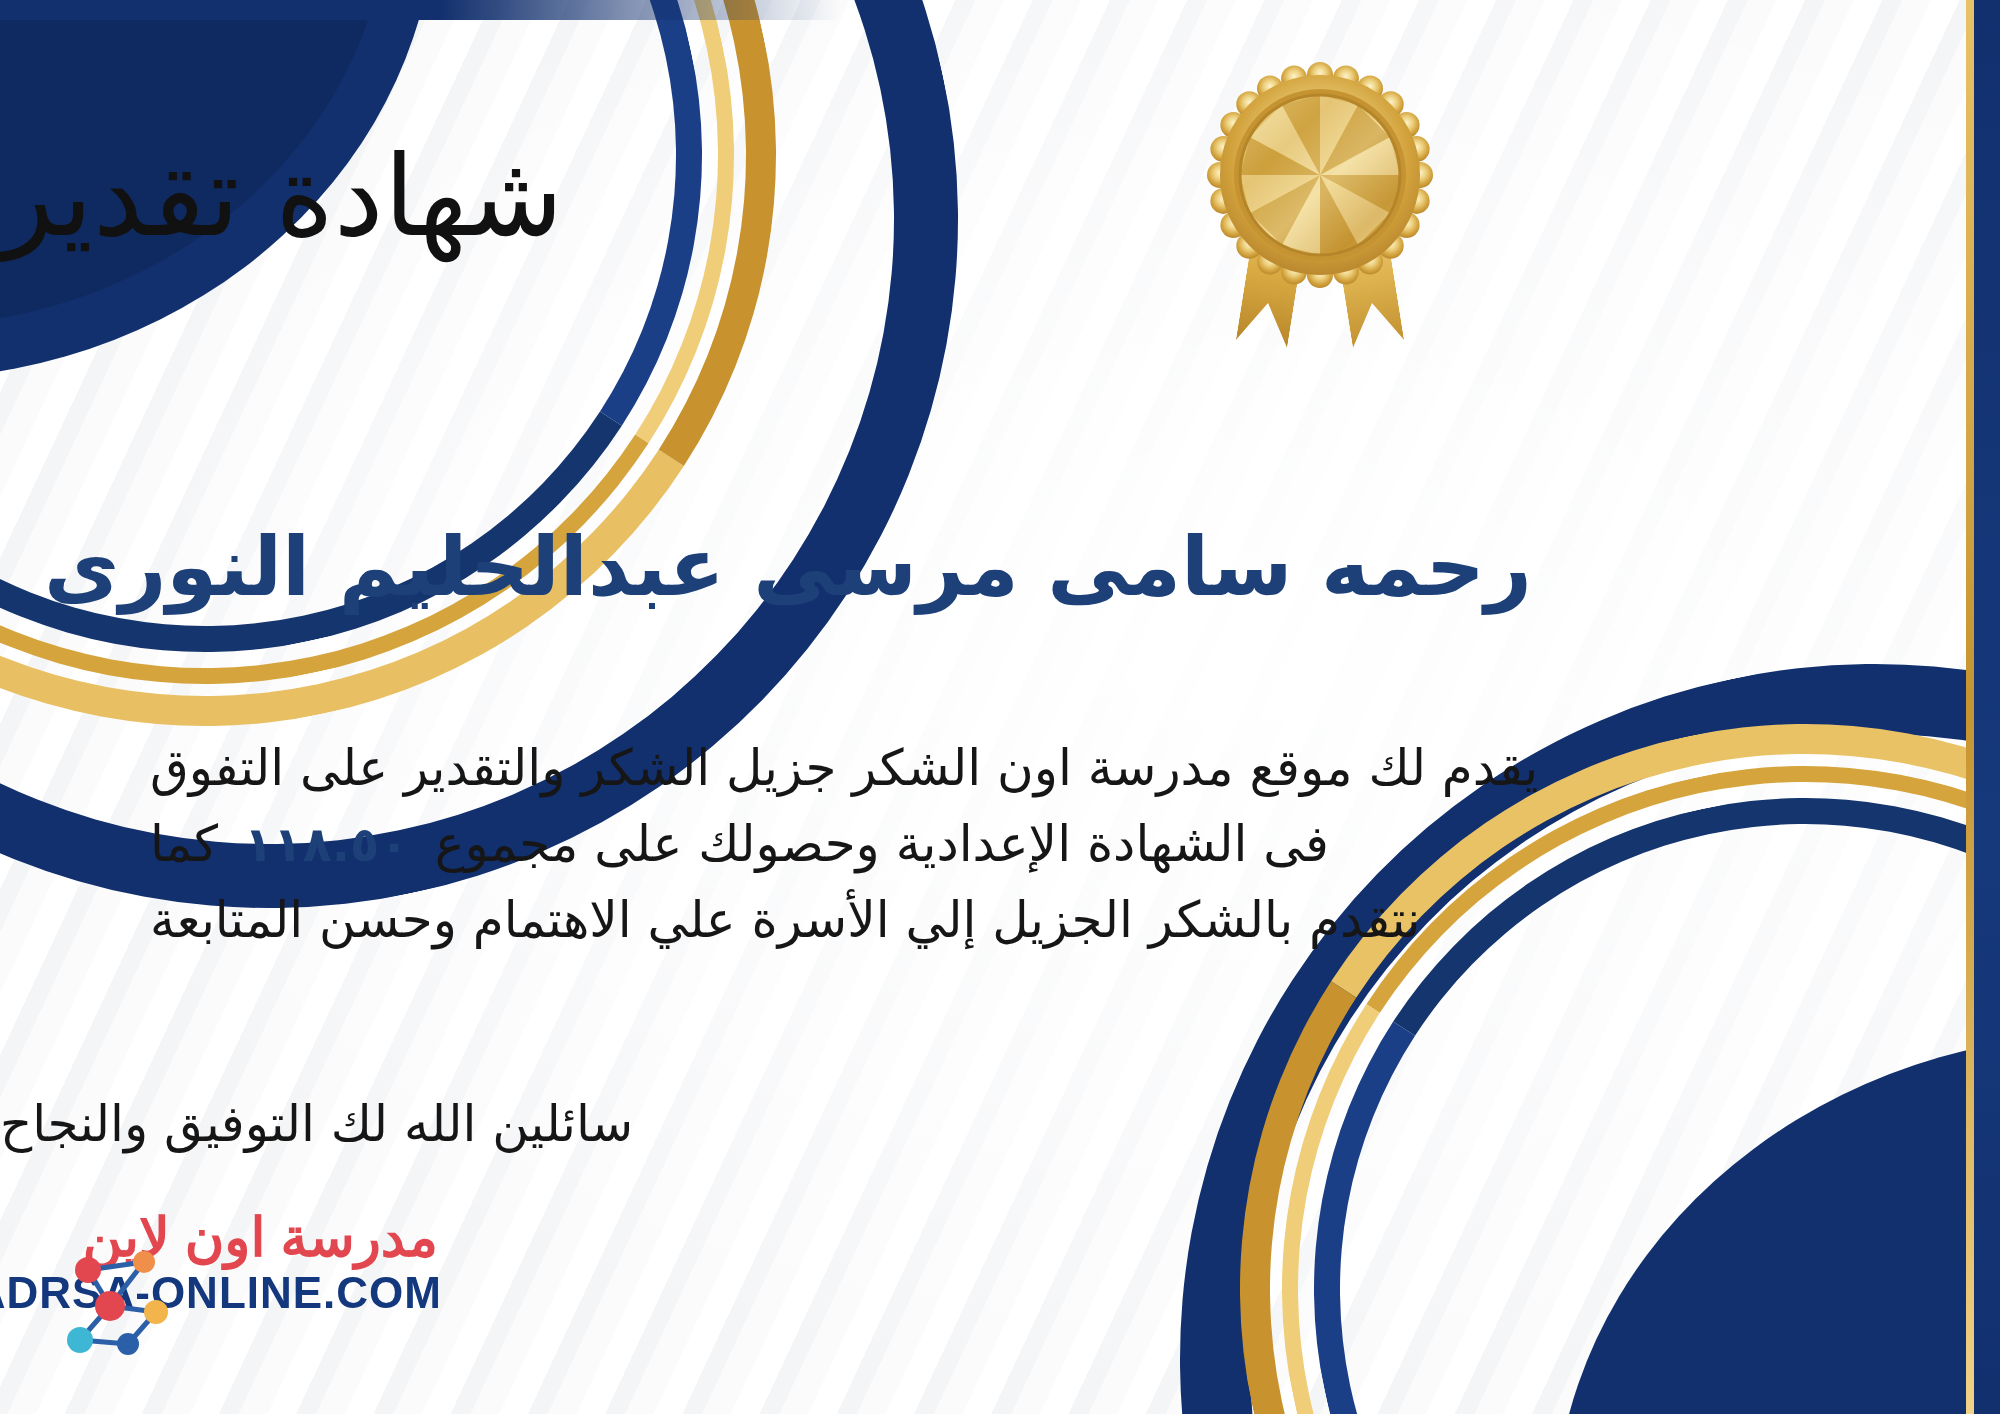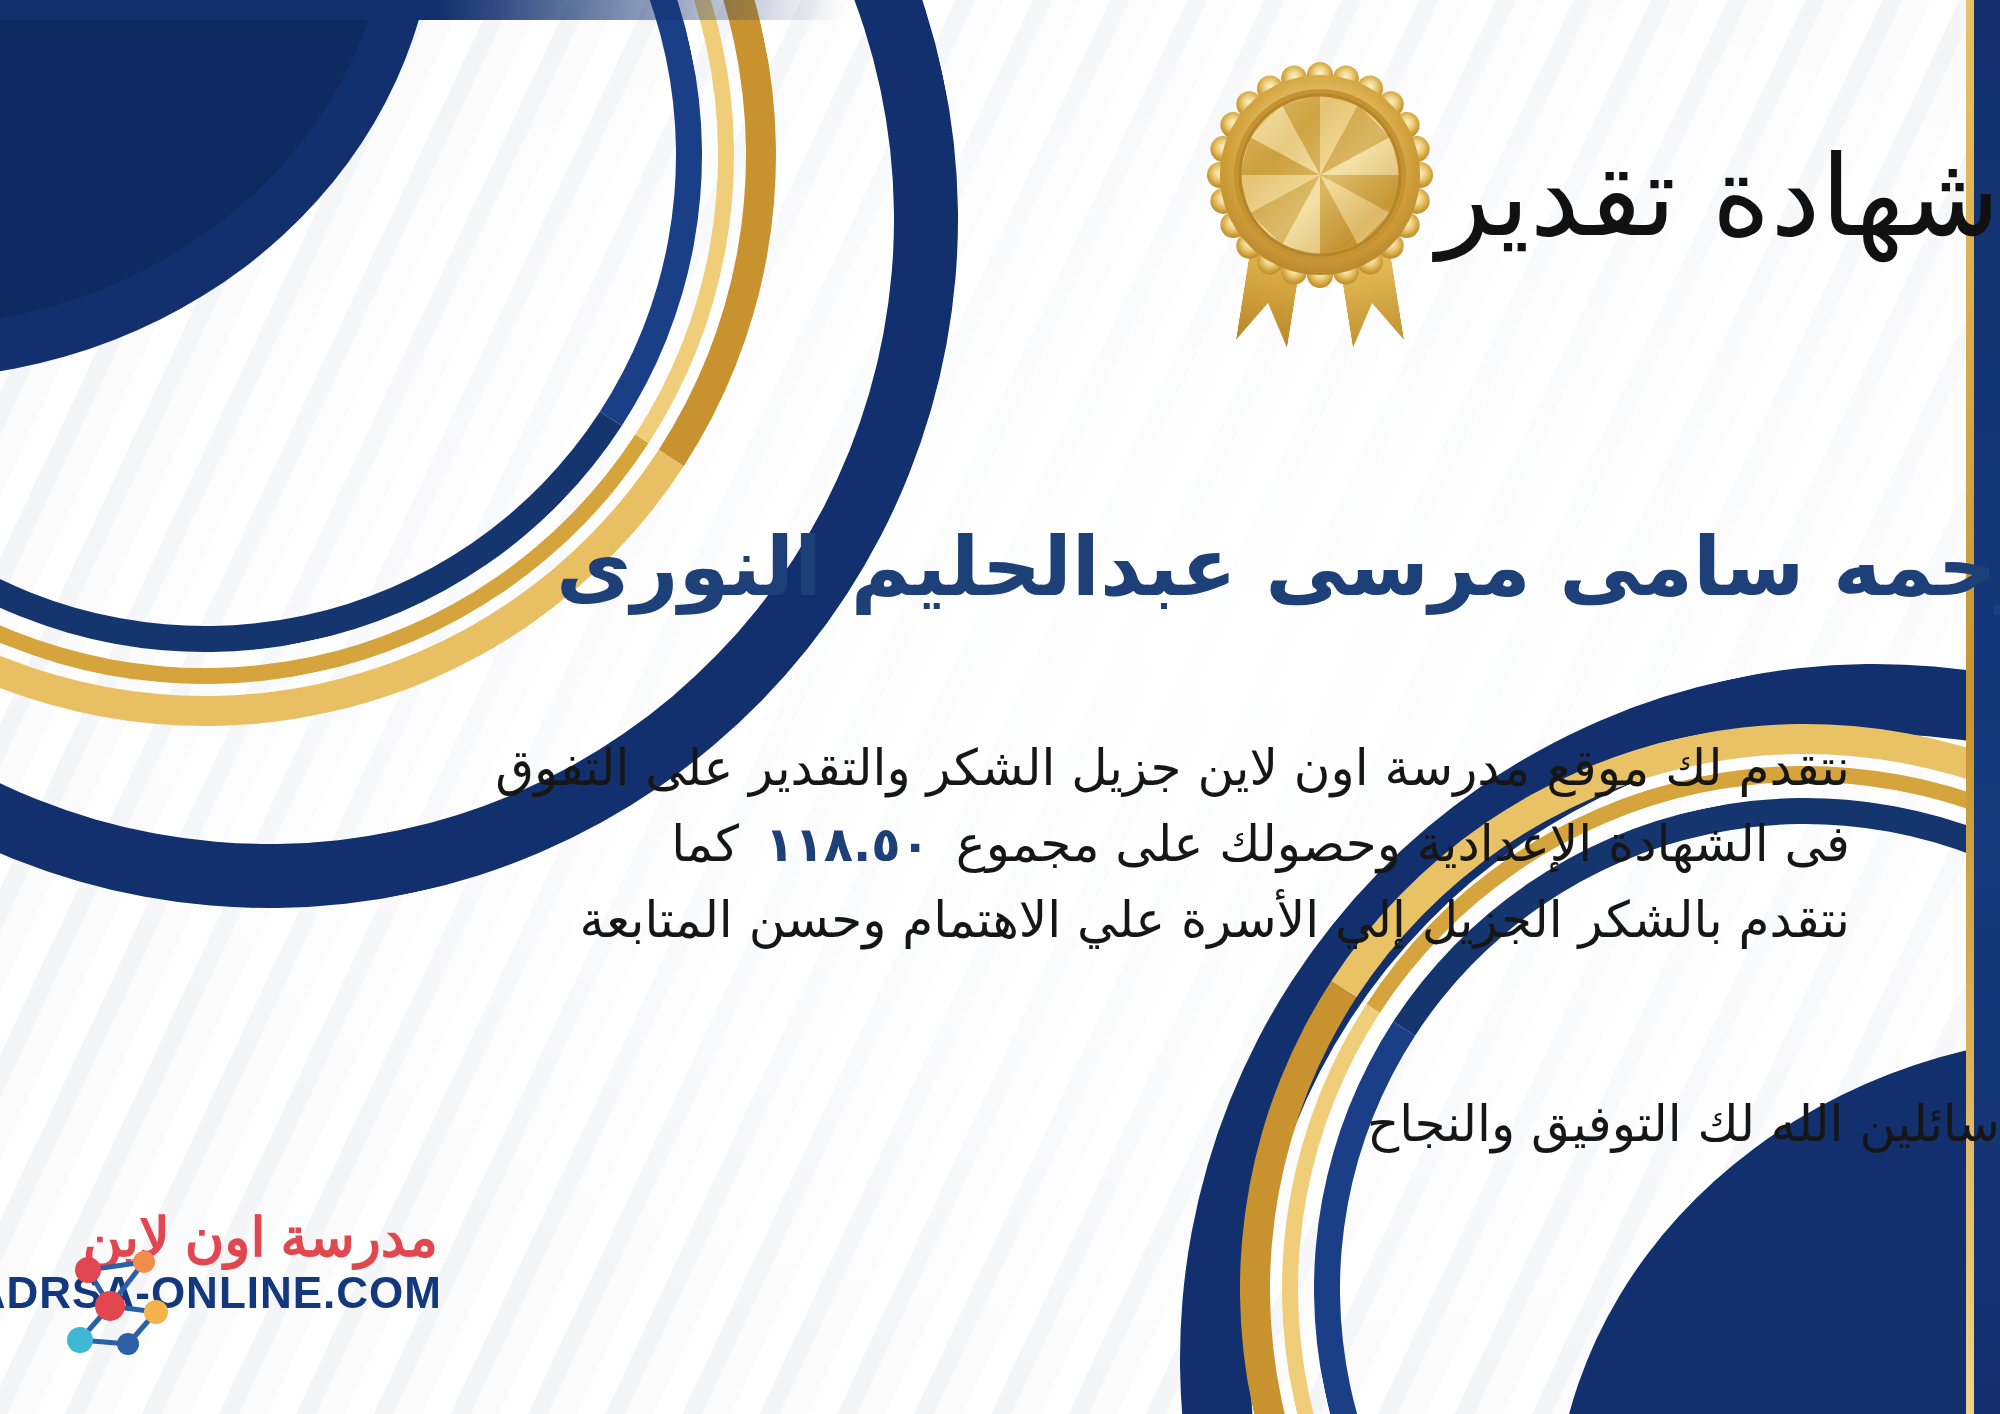--- a/index.html
+++ b/index.html
@@ -161,21 +161,21 @@
     position:absolute;right:152px;top:62px;
     font-size:44px;font-weight:700;color:#14387d;
     letter-spacing:1px;white-space:nowrap;direction:ltr;
     font-family:"Liberation Sans",sans-serif;
   }
   .logo-mark{position:absolute;left:18px;bottom:6px;width:140px;height:120px;}
 
   
   .content{
     position:absolute;left:0;top:0;width:2000px;height:1414px;
-    text-align:right;
+    text-align:left;
   }
   .title{
     position:absolute;top:135px;left:0;width:2000px;
     font-size:112px;font-weight:400;color:#111111;
     letter-spacing:2px;line-height:1.1;
     font-family:"DejaVu Sans","Liberation Sans",sans-serif;
   }
   .recipient{
     position:absolute;top:520px;left:0;width:2000px;
     font-size:82px;font-weight:700;color:#1d4078;
@@ -299,21 +299,21 @@
     </svg>
   </div>
 
   <div class="content">
 
     <div class="title">شهادة تقدير</div>
 
     <div class="recipient">رحمه سامى مرسى عبدالحليم النورى</div>
 
     <div class="body-block">
-      <div class="body-line">نتقدم لك موقع مدرسة اون لاين جزيل الشكر  والتقدير على التفوق</div>
+      <div class="body-line">يقدم لك موقع مدرسة اون الشكر جزيل الشكر  والتقدير على التفوق</div>
 
       <div class="body-line">
         <span>فى الشهادة الإعدادية وحصولك على مجموع</span><span class="score">١١٨.٥٠</span><span>كما</span>
       </div>
 
       <div class="body-line">نتقدم  بالشكر الجزيل إلي الأسرة علي الاهتمام وحسن المتابعة</div>
     </div>
 
     <div class="closing">سائلين الله لك التوفيق  والنجاح</div>
   </div>

